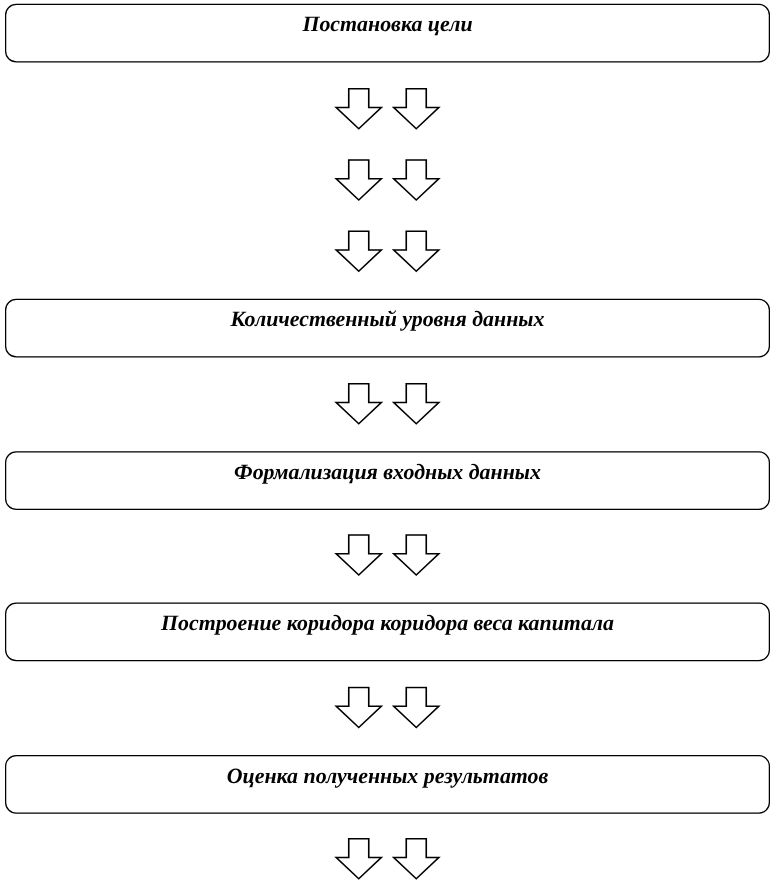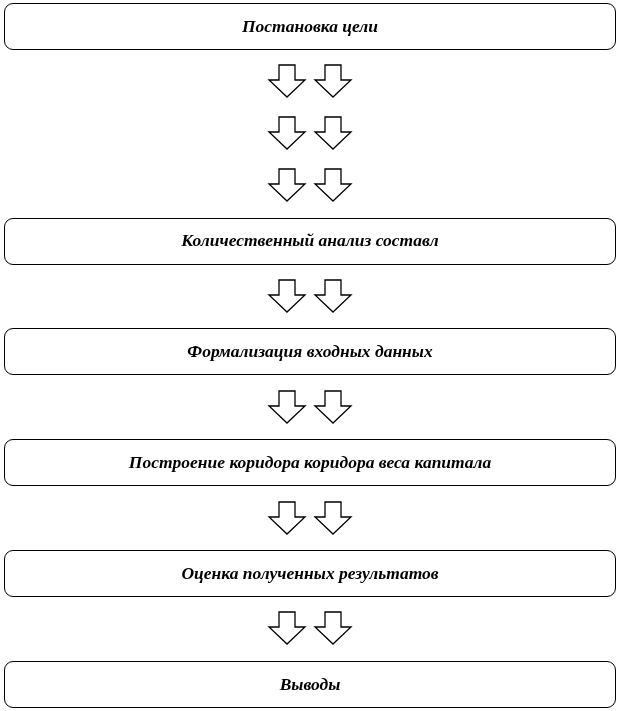--- a/index.html
+++ b/index.html
@@ -23,21 +23,21 @@
     justify-content: space-between;
   }
   .step-box {
     box-sizing: border-box;
     width: 100%;
     min-height: 47px;
     border: 1.5px solid #000000;
     border-radius: 9px;
     background: #ffffff;
     display: flex;
-    align-items: center;
+    align-items: flex-start;
     justify-content: center;
     padding: 4px 20px;
   }
   .step-label {
     font-style: italic;
     font-weight: bold;
     font-size: 17.5px;
     line-height: 1.35;
     color: #000000;
     text-align: center;
@@ -79,21 +79,21 @@
 
 
   <div class="arrow-gap">
     <svg width="86" height="35" viewBox="0 0 86 35" xmlns="http://www.w3.org/2000/svg">
       <polygon points="12,1 28,1 28,16 38,16 20,33 2,16 12,16" fill="#ffffff" stroke="#000000" stroke-width="1.3" stroke-linejoin="miter"></polygon>
       <polygon points="58,1 74,1 74,16 84,16 66,33 48,16 58,16" fill="#ffffff" stroke="#000000" stroke-width="1.3" stroke-linejoin="miter"></polygon>
     </svg>
   </div>
 
   <div class="step-box">
-    <span class="step-label">Количественный анализ составл</span>
+    <span class="step-label">Количественный уровня данных</span>
   </div>
 
   <div class="arrow-gap">
     <svg width="86" height="35" viewBox="0 0 86 35" xmlns="http://www.w3.org/2000/svg">
       <polygon points="12,1 28,1 28,16 38,16 20,33 2,16 12,16" fill="#ffffff" stroke="#000000" stroke-width="1.3" stroke-linejoin="miter"></polygon>
       <polygon points="58,1 74,1 74,16 84,16 66,33 48,16 58,16" fill="#ffffff" stroke="#000000" stroke-width="1.3" stroke-linejoin="miter"></polygon>
     </svg>
   </div>
 
   <div class="step-box">
@@ -122,16 +122,13 @@
     <span class="step-label">Оценка полученных результатов</span>
   </div>
 
   <div class="arrow-gap">
     <svg width="86" height="35" viewBox="0 0 86 35" xmlns="http://www.w3.org/2000/svg">
       <polygon points="12,1 28,1 28,16 38,16 20,33 2,16 12,16" fill="#ffffff" stroke="#000000" stroke-width="1.3" stroke-linejoin="miter"></polygon>
       <polygon points="58,1 74,1 74,16 84,16 66,33 48,16 58,16" fill="#ffffff" stroke="#000000" stroke-width="1.3" stroke-linejoin="miter"></polygon>
     </svg>
   </div>
 
-  <div class="step-box">
-    <span class="step-label">Выводы</span>
-  </div>
 </div>
 
 </body></html>

